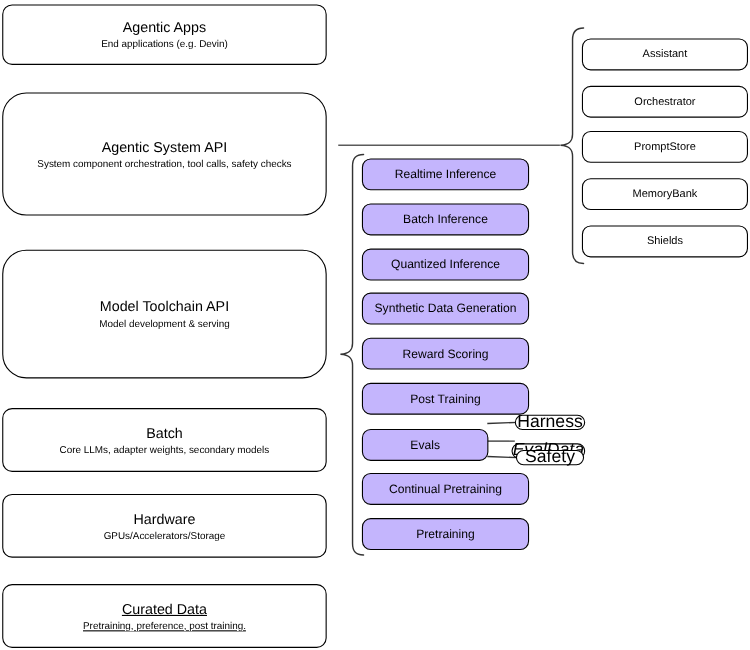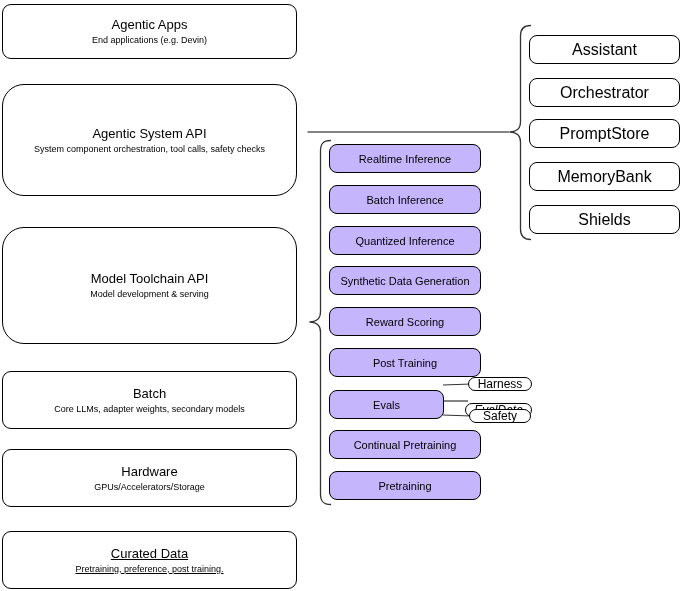--- a/index.html
+++ b/index.html
@@ -32,29 +32,29 @@
   }
   .m1{top:144px;} .m2{top:185px;} .m3{top:226px;} .m4{top:266px;}
   .m5{top:307px;} .m6{top:348px;}
   .m7{top:390px;width:113px;} 
   .m8{top:430px;} .m9{top:471px;}
 
   
   .rbox{
     position:absolute;left:529px;width:149px;height:27px;background:#fff;
     border:1.4px solid #000;border-radius:8px;display:flex;align-items:center;
-    justify-content:center;text-align:center;font-size:16px;z-index:2;white-space:nowrap;
+    justify-content:center;text-align:center;font-size:10px;z-index:2;white-space:nowrap;
   }
   .r1{top:35px;} .r2{top:78px;} .r3{top:119px;} .r4{top:162px;} .r5{top:205px;}
 
   
   .pill{
     position:absolute;height:12px;background:#fff;border:1.2px solid #000;
     border-radius:8px;display:flex;align-items:center;justify-content:center;
-    font-size:12px;line-height:12px;z-index:3;white-space:nowrap;
+    font-size:16px;line-height:12px;z-index:3;white-space:nowrap;
   }
   .p1{left:468px;top:377px;width:62px;}
   .p2{left:465px;top:403px;width:65px;font-style:italic;}
   .p3{left:469px;top:409px;width:60px;}
 </style>
 </head>
 <body>
 
 <div class="canvas">
 

